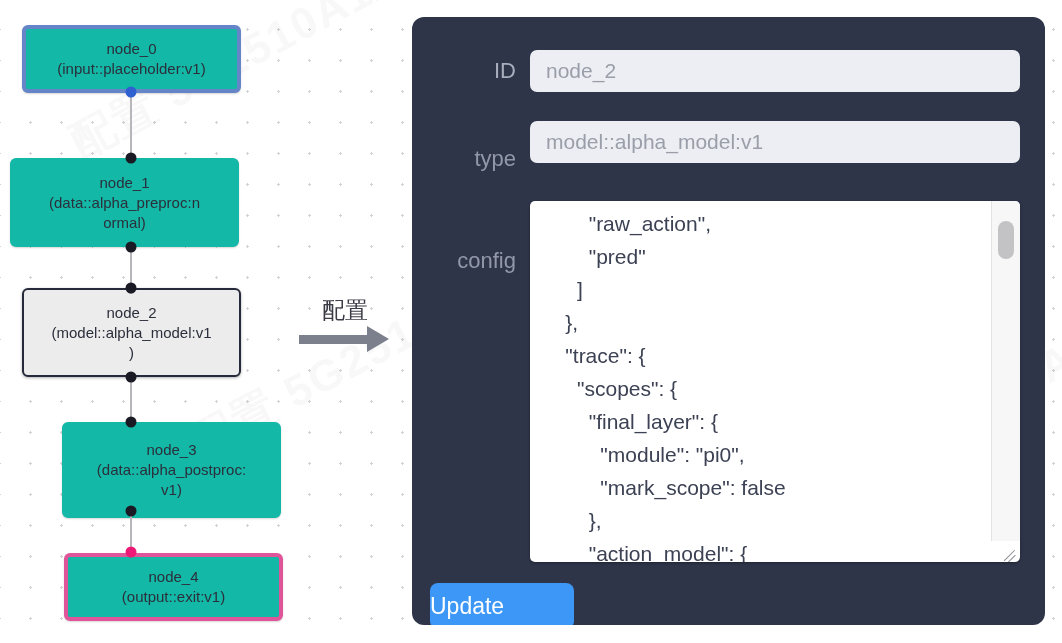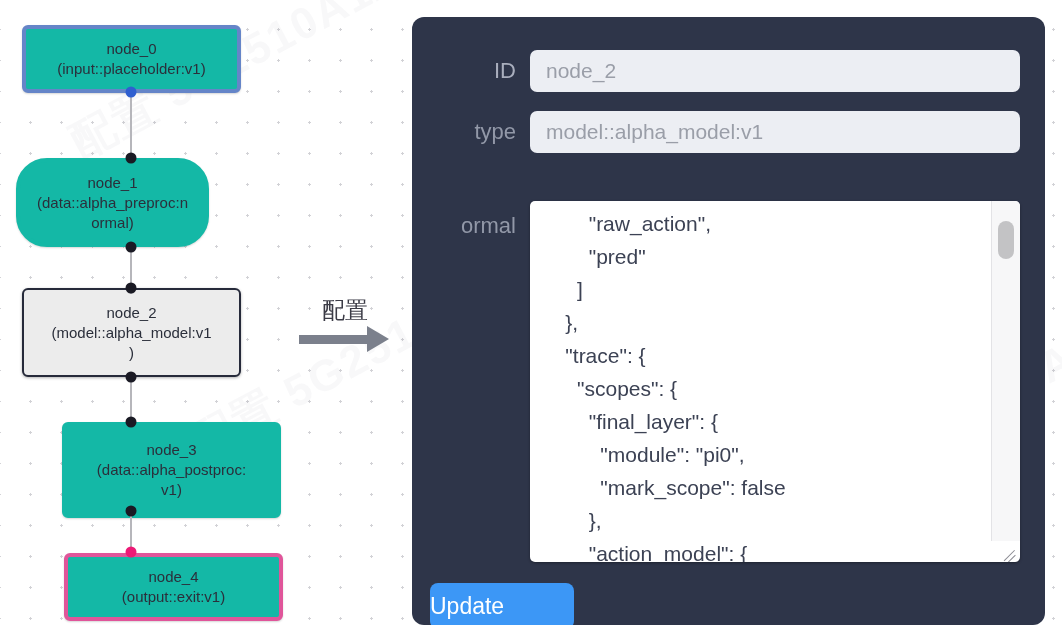--- a/index.html
+++ b/index.html
@@ -165,20 +165,21 @@
     width: 118px;
     text-align: right;
     padding-right: 14px;
     box-sizing: border-box;
     color: #a9aebd;
     font-size: 22px;
     font-family: "Liberation Sans", sans-serif;
   }
   .field-label.dim {
     color: #9298a8;
+    margin-top: 35px;
   }
   .text-input {
     box-sizing: border-box;
     background: #eceef3;
     border: none;
     border-radius: 7px;
     height: 42px;
     font-size: 21px;
     color: #9a9ea8;
     padding: 0 16px;
@@ -298,21 +299,21 @@
   <div class="edge" style="left:130px; top:246px; height:48px;"></div>
   <div class="edge" style="left:130px; top:374px; height:48px;"></div>
   <div class="edge" style="left:130px; top:510px; height:40px;"></div>
 
   <div class="node input-node" style="left:22px; top:25px; width:219px; height:68px;">
     <span class="label">node_0
 (input::placeholder:v1)</span>
   </div>
   <div class="handle blue" style="left:131px; top:92px;"></div>
 
-  <div class="node" style="left:16px; top:158px; width:193px; height:89px;border-radius:31px;">
+  <div class="node" style="left:10px; top:158px; width:229px; height:89px;">
     <span class="label">node_1
 (data::alpha_preproc:n
 ormal)</span>
   </div>
   <div class="handle" style="left:131px; top:158px;"></div>
   <div class="handle" style="left:131px; top:247px;"></div>
 
   <div class="node selected" style="left:22px; top:288px; width:219px; height:89px;">
     <span class="label">node_2
 (model::alpha_model:v1
@@ -347,21 +348,21 @@
       <div class="field-label">ID</div>
       <input class="text-input" type="text" style="width: 490px;" value="node_2">
     </div>
 
     <div class="field-row" style="left:0; top:94px;">
       <div class="field-label dim">type</div>
       <input class="text-input" type="text" style="width: 490px;" value="model::alpha_model:v1">
     </div>
 
     <div class="config-row">
-      <div class="field-label dim">ormal</div>
+      <div class="field-label dim">config</div>
       <div class="ta-wrap">
         <textarea class="ta-text" spellcheck="false" style="">        "raw_action",
         "pred"
       ]
     },
     "trace": {
       "scopes": {
         "final_layer": {
           "module": "pi0",
           "mark_scope": false

